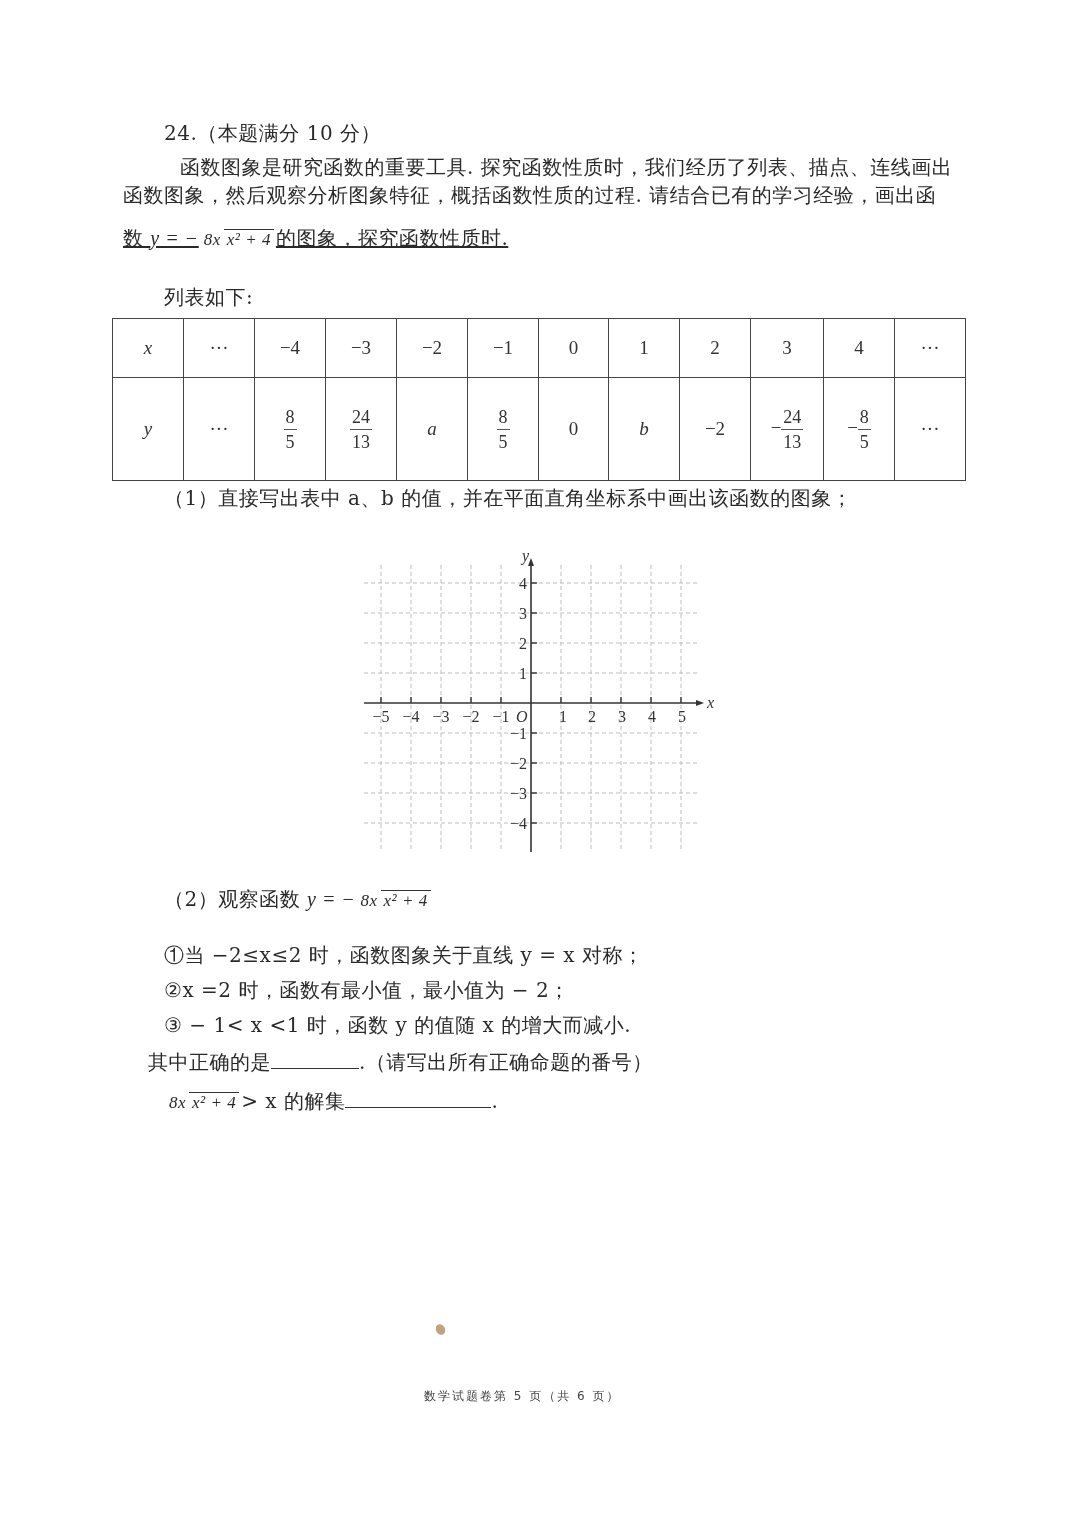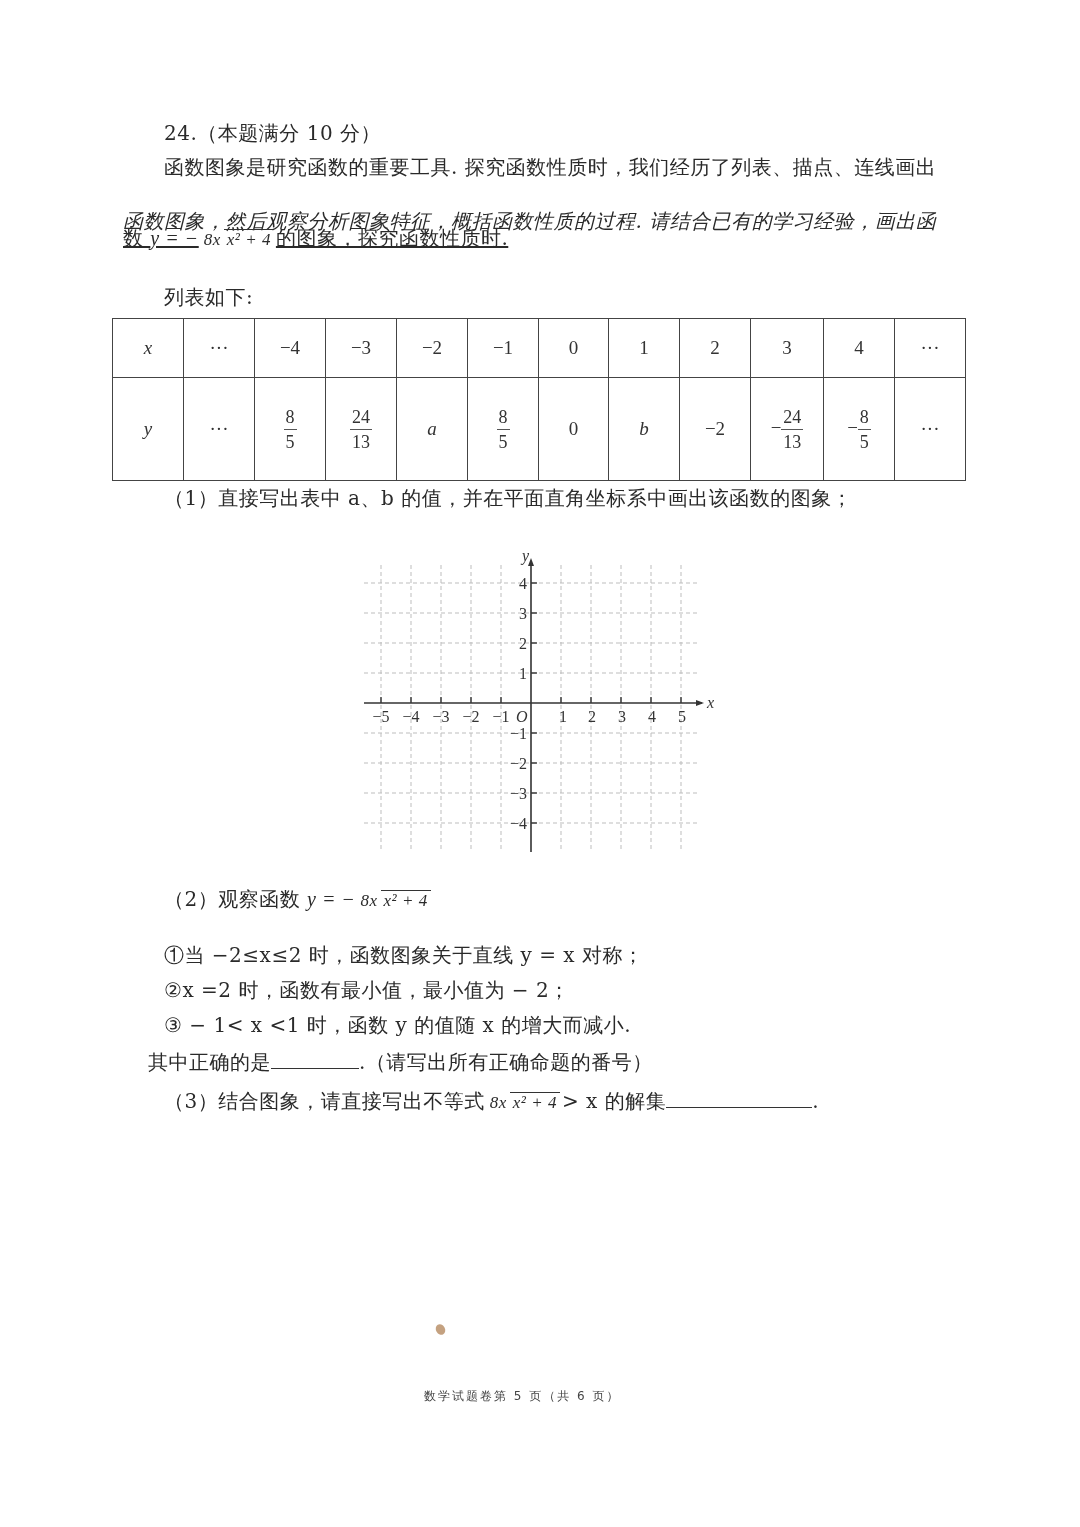--- a/index.html
+++ b/index.html
@@ -24,22 +24,22 @@
   .cfrac { display: inline-flex; flex-direction: column; align-items: center; vertical-align: middle; }
   .cfrac span { font-size: 18px; line-height: 24px; padding: 0 2px; }
   .cfrac span.d { border-top: 1.2px solid #555; }
   .footer { font-family: "DejaVu Sans", sans-serif; font-size: 12px; color: #444; letter-spacing: 2px; }
   .stain { position: absolute; left: 436px; top: 1324px; width: 9px; height: 11px; border-radius: 50%; background: #b58a60; opacity: 0.8; transform: rotate(-30deg); }
 </style>
 </head>
 <body>
 
 <div class="abs txt" style="left:164px; top:121px;">24.（本题满分 10 分）</div>
-<div class="abs txt" style="left:164px; top:155px;text-align:center;">函数图象是研究函数的重要工具. 探究函数性质时，我们经历了列表、描点、连线画出</div>
-<div class="abs txt" style="left:123px; top:209px;font-style:italic;">函数图象，然后观察分析图象特征，概括函数性质的过程. 请结合已有的学习经验，画出函</div>
+<div class="abs txt" style="left:180px; top:155px;text-align:center;">函数图象是研究函数的重要工具. 探究函数性质时，我们经历了列表、描点、连线画出</div>
+<div class="abs txt" style="left:123px; top:183px;">函数图象，然后观察分析图象特征，概括函数性质的过程. 请结合已有的学习经验，画出函</div>
 <div class="abs txt" style="left:123px; top:226px;text-decoration:underline;">
   <span>数 </span><span class="ital">y = −</span><span class="frac">
       <span class="num ital">8x</span>
       <span class="den ital">x² + 4</span>
     </span><span>的图象，探究函数性质时.</span>
 </div>
 <div class="abs txt" style="left:164px; top:285px;">列表如下:</div>
 
 <table class="vals">
   <colgroup>
@@ -186,21 +186,21 @@
     </span>
 </div>
 <div class="abs txt" style="left:164px; top:943px;">①当 −2≤x≤2 时，函数图象关于直线 y = x 对称；</div>
 <div class="abs txt" style="left:164px; top:978px;">②x =2 时，函数有最小值，最小值为 − 2；</div>
 <div class="abs txt" style="left:164px; top:1013px;">③ − 1&lt; x &lt;1 时，函数 y 的值随 x 的增大而减小.</div>
 <div class="abs txt" style="left:148px; top:1048px;">
   <span>其中正确的是</span><span class="blank" style="width:88px;"></span><span>.（请写出所有正确命题的番号）</span>
 </div>
 
 <div class="abs txt" style="left:164px; top:1087px;">
-  <span>（3）结合图象，请直接写出不等式</span><span class="frac">
+  <span class="frac">
       <span class="num ital">8x</span>
       <span class="den ital">x² + 4</span>
     </span><span>&gt; x 的解集</span><span class="blank" style="width:146px;"></span><span>.</span>
 </div>
 
 <div class="stain"></div>
 
 <div class="abs footer" style="left:424px; top:1388px;">数学试题卷第 5 页（共 6 页）</div>
 
 </body></html>

